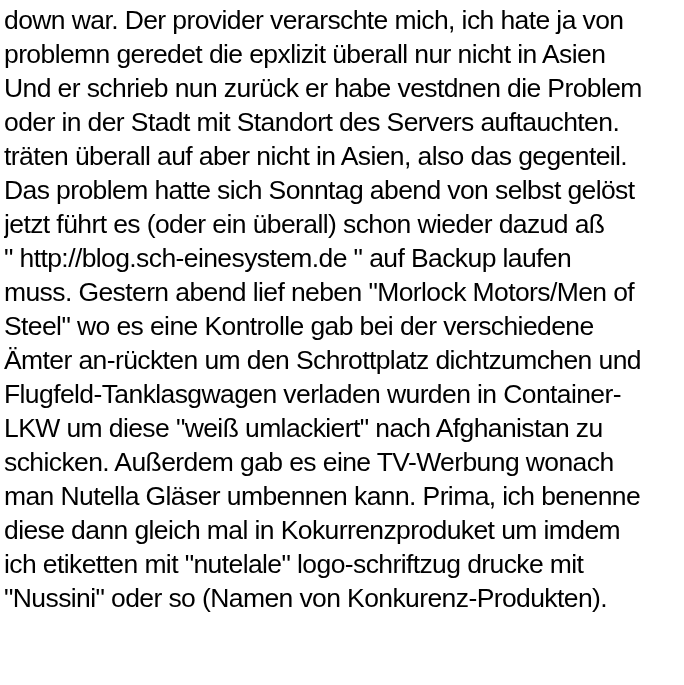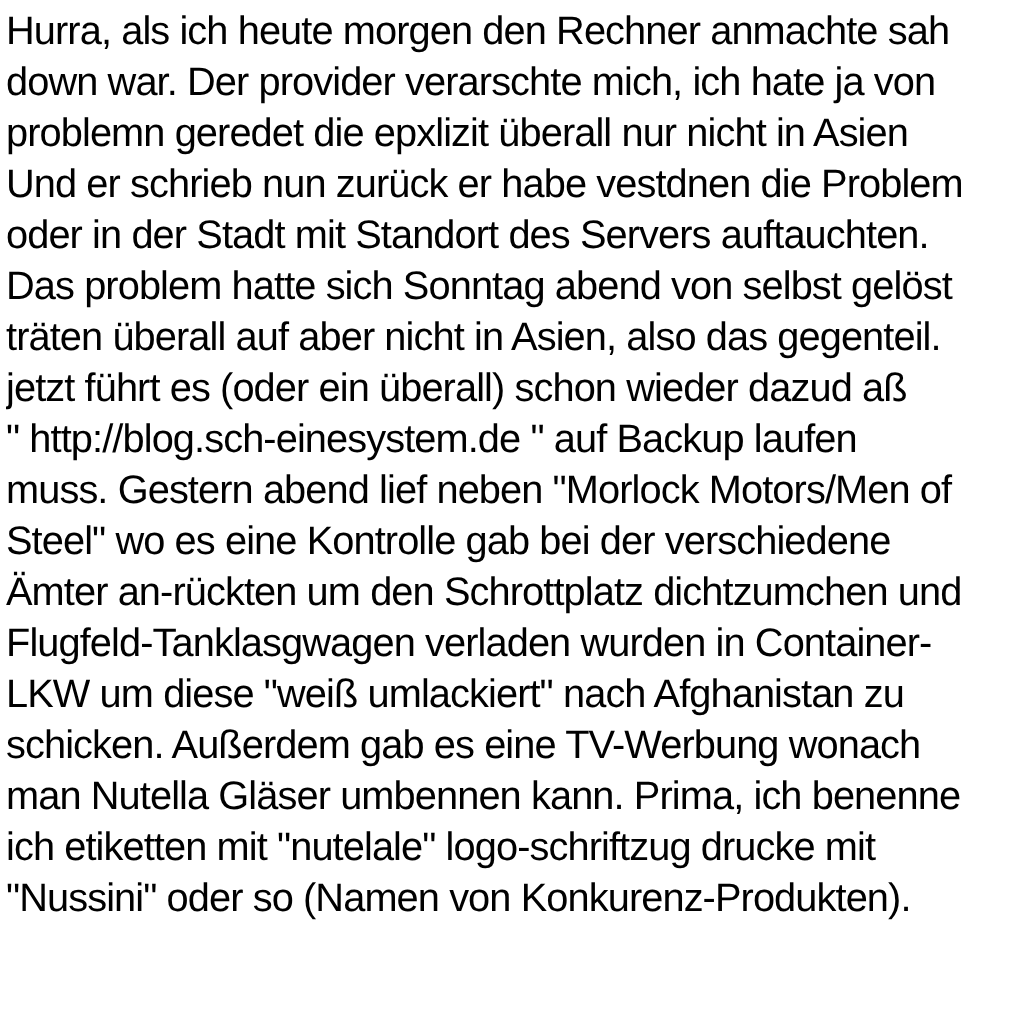--- a/index.html
+++ b/index.html
@@ -30,32 +30,32 @@
   .text-line {
     white-space: pre;
     overflow: hidden;
   }
 </style>
 </head>
 <body>
 
 <div class="page">
   <div class="text-block">
-    <div class="text-line">Hurra, als ich heute morgen den Rechner anmachte sah</div>
     <div class="text-line">down war. Der provider verarschte mich, ich hate ja von</div>
     <div class="text-line">problemn geredet die epxlizit überall nur nicht in Asien</div>
     <div class="text-line">Und er schrieb nun zurück er habe vestdnen die Problem</div>
     <div class="text-line">oder in der Stadt mit Standort des Servers auftauchten.</div>
+    <div class="text-line">träten überall auf aber nicht in Asien, also das gegenteil.</div>
     <div class="text-line">Das problem hatte sich Sonntag abend von selbst gelöst</div>
-    <div class="text-line">träten überall auf aber nicht in Asien, also das gegenteil.</div>
     <div class="text-line">jetzt führt es (oder ein überall) schon wieder dazud aß</div>
     <div class="text-line">" http://blog.sch-einesystem.de " auf Backup laufen</div>
     <div class="text-line">muss. Gestern abend lief neben "Morlock Motors/Men of</div>
     <div class="text-line">Steel" wo es eine Kontrolle gab bei der verschiedene</div>
     <div class="text-line">Ämter an-rückten um den Schrottplatz dichtzumchen und</div>
     <div class="text-line">Flugfeld-Tanklasgwagen verladen wurden in Container-</div>
     <div class="text-line">LKW um diese "weiß umlackiert" nach Afghanistan zu</div>
     <div class="text-line">schicken. Außerdem gab es eine TV-Werbung wonach</div>
     <div class="text-line">man Nutella Gläser umbennen kann. Prima, ich benenne</div>
+    <div class="text-line">diese dann gleich mal in Kokurrenzproduket um imdem</div>
     <div class="text-line">ich etiketten mit "nutelale" logo-schriftzug drucke mit</div>
     <div class="text-line">"Nussini" oder so (Namen von Konkurenz-Produkten).</div>
   </div>
 </div>
 
 </body></html>

